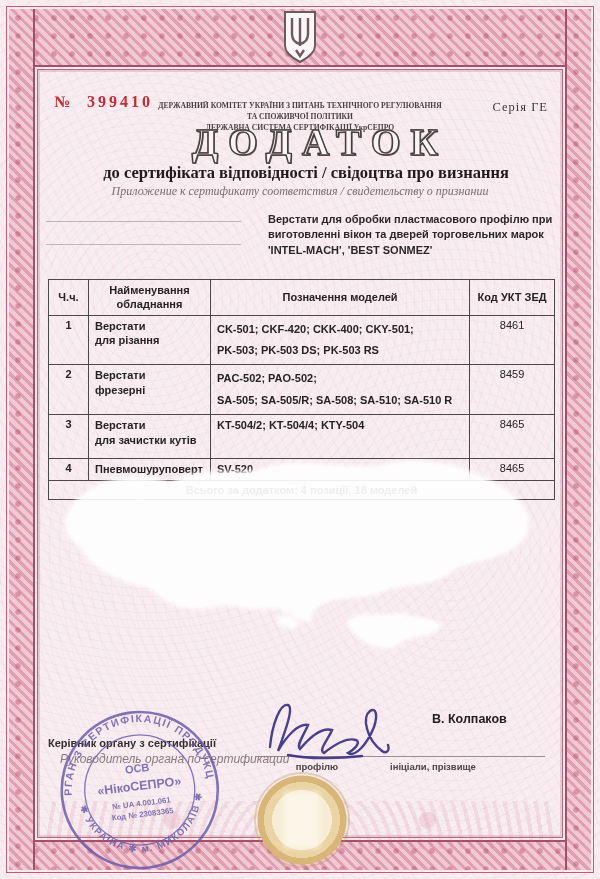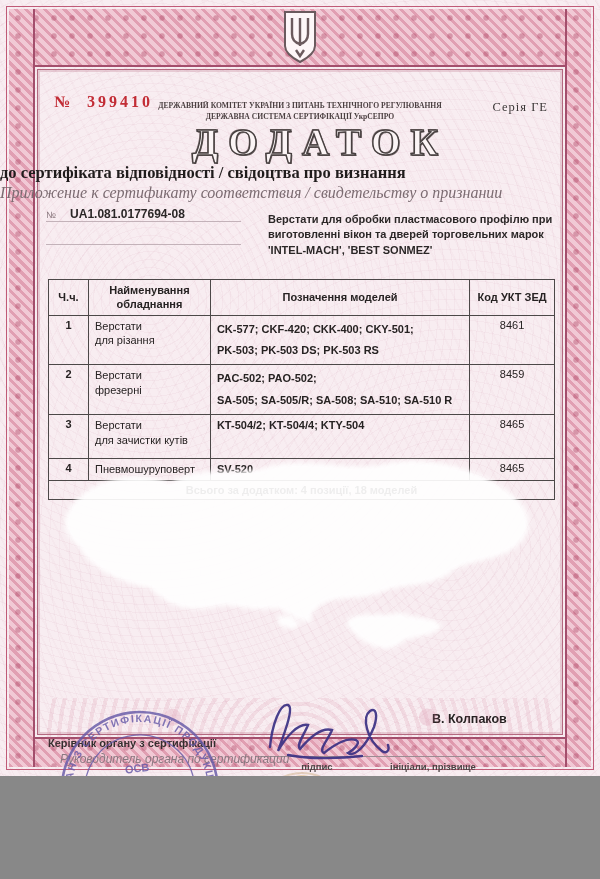--- a/index.html
+++ b/index.html
@@ -1,18 +1,18 @@
 <!DOCTYPE html>
 <html><head>
 <meta charset="utf-8">
 <style>
   * { margin:0; padding:0; box-sizing:border-box; }
   html,body { background:#888; }
   .page {
-    position:relative; width:600px; height:776px; margin:0 auto; overflow:hidden;
+    position:relative; width:600px; height:879px; margin:0 auto; overflow:hidden;
     background-color:#f8edf1;
     background-image:
       repeating-radial-gradient(circle at 150px 300px, rgba(213,160,181,.10) 0 1px, transparent 1px 8px),
       repeating-radial-gradient(circle at 450px 550px, rgba(213,160,181,.09) 0 1px, transparent 1px 10px),
       repeating-linear-gradient(63deg, rgba(222,176,192,.08) 0 2px, transparent 2px 9px);
     font-family:"Liberation Sans", sans-serif; color:#2e2a2a;
   }
   
   .outer-line { position:absolute; inset:6px; border:1.5px solid #c05a77; pointer-events:none; }
   .band { position:absolute; background-color:#edbac9;
@@ -42,40 +42,40 @@
   .doc-number { position:absolute; left:54px; top:93px; font-family:"Liberation Serif", serif;
     font-weight:bold; font-size:16px; letter-spacing:3px; color:#c22c35; }
   .authority { position:absolute; left:140px; right:140px; top:100px; text-align:center;
     font-family:"Liberation Serif", serif; font-weight:bold; font-size:7.6px; line-height:1.45; color:#4a3f40; }
   .series { position:absolute; right:52px; top:100px; font-family:"Liberation Serif", serif;
     font-size:12.5px; color:#3d3838; letter-spacing:1px; }
   .big-title { position:absolute; left:0; right:0; top:120px; text-align:center;
     font-family:"Liberation Serif", serif; font-weight:bold; font-size:38px; letter-spacing:10px;
     color:#fbf4f5; -webkit-text-stroke:1.4px #474040;
     text-shadow:1px 1px 0 #6b5f60, -1px -1px 0 #8a7c7d;padding-left:40px; }
-  .subtitle-ua { position:absolute; left:0; right:0; top:163px; 
+  .subtitle-ua { position:absolute; left:12px; right:0; top:163px; text-align:center;
     font-family:"Liberation Serif", serif; font-weight:bold; font-size:16.5px; color:#201c1c; }
-  .subtitle-ru { position:absolute; left:0; right:0; top:184px; text-align:left;
-    font-family:"Liberation Serif", serif; font-style:italic; font-size:16px; color:#7b6b71; }
+  .subtitle-ru { position:absolute; left:0; right:0; top:184px; text-align:center;
+    font-family:"Liberation Serif", serif; font-style:italic; font-size:12px; color:#7b6b71; }
   
   .certno-row { position:absolute; left:46px; top:204px; width:200px; }
   .certno-row .tiny-label { font-size:9px; color:#8a787e; margin-right:10px; }
   .certno-row .val { font-size:12px; font-weight:bold; color:#2b2727; }
   .u-line { position:absolute; left:46px; width:195px; border-bottom:1px solid #c3b2b9; }
   .date-row { position:absolute; left:46px; top:227px; width:220px; font-size:12px; font-weight:bold; color:#2b2727; }
   .date-row .q { color:#8a787e; font-weight:normal; font-size:11px; }
   .description { position:absolute; left:268px; top:212px; width:305px;
     font-size:11px; font-weight:bold; line-height:1.4; color:#2b2727; }
   
   table.models { position:absolute; left:48px; top:279px; width:507px; border-collapse:collapse; }
   table.models th, table.models td { border:1.3px solid #4c4848; font-size:11px; color:#262222;
     vertical-align:top; padding:3px 6px; }
   table.models th { font-weight:bold; text-align:center; vertical-align:middle; line-height:1.3; }
   .col-num { width:40px; text-align:center; font-weight:bold; }
-  .col-name { width:122px; font-weight:normal; }
+  .col-name { width:122px; font-weight:bold; }
   .col-models { width:260px; font-weight:bold;margin-left:12px; }
   .col-code { width:85px; text-align:center; font-weight:normal; }
   .pre { white-space:pre-line; }
   .lh-wide { line-height:1.95; }
   .lh-norm { line-height:1.35; }
   td.total-cell { text-align:center; font-weight:bold; font-size:11.5px; padding:4px; }
   
   .map-wm { position:absolute; left:50px; top:448px; z-index:0; opacity:.92; }
   
   .sig-head-ua { position:absolute; left:48px; top:737px; font-size:11px; font-weight:bold; color:#332e2e; z-index:1; }
@@ -110,53 +110,50 @@
         <path d="M12 8 v16 q0 8 8 10"></path>
         <path d="M28 8 v16 q0 8 -8 10"></path>
         <path d="M16 40 l4 6 l4 -6"></path>
       </g>
     </svg>
   </div>
 
   <div class="doc-number"><span>№</span>&nbsp;&nbsp;<span>399410</span></div>
   <div class="authority">
     <div>ДЕРЖАВНИЙ КОМІТЕТ УКРАЇНИ З ПИТАНЬ ТЕХНІЧНОГО РЕГУЛЮВАННЯ</div>
+    <div>ТА СПОЖИВЧОЇ ПОЛІТИКИ</div>
     <div>ДЕРЖАВНА СИСТЕМА СЕРТИФІКАЦІЇ УкрСЕПРО</div>
   </div>
   <div class="series">Серія ГЕ</div>
 
   <div class="big-title">ДОДАТОК</div>
   <div class="subtitle-ua">до сертифіката відповідності / свідоцтва про визнання</div>
   <div class="subtitle-ru">Приложение к сертификату соответствия / свидетельству о признании</div>
 
-  <div class="certno-row">
-    <span class="tiny-label">№</span>
-    <span class="val">UA1.081.0177694-08</span>
-  </div>
   <div class="u-line" style="top:221px;"></div>
   <div class="u-line" style="top:244px;"></div>
 
   <div class="description">Верстати для обробки пластмасового профілю при виготовленні вікон та дверей торговельних марок 'INTEL-MACH', 'BEST SONMEZ'</div>
 
   <table class="models">
     <thead>
       <tr>
         <th class="col-num"><span class="pre">Ч.ч.</span></th>
         <th class="col-name"><span class="pre">Найменування
 обладнання</span></th>
         <th class="col-models"><span class="pre">Позначення моделей</span></th>
         <th class="col-code"><span class="pre">Код УКТ ЗЕД</span></th>
       </tr>
     </thead>
     <tbody>
       <tr>
         <td class="col-num"><span>1</span></td>
         <td class="col-name"><span class="pre lh-norm">Верстати
 для різання</span></td>
-        <td class="col-models"><span class="pre lh-wide">CK-577; CKF-420; CKK-400; CKY-501;
+        <td class="col-models"><span class="pre lh-wide">CK-501; CKF-420; CKK-400; CKY-501;
 PK-503; PK-503 DS; PK-503 RS</span></td>
         <td class="col-code"><span>8461</span></td>
       </tr>
       <tr>
         <td class="col-num"><span>2</span></td>
         <td class="col-name"><span class="pre lh-norm">Верстати
 фрезерні</span></td>
         <td class="col-models"><span class="pre lh-wide">PAC-502; PAO-502;
 SA-505; SA-505/R; SA-508; SA-510; SA-510 R</span></td>
         <td class="col-code"><span>8459</span></td>
@@ -191,21 +188,21 @@
         <path d="M20,60 C40,30 90,20 120,35 C150,15 190,30 220,18 C260,8 300,25 340,15 C380,8 430,20 460,45 C480,60 485,80 470,95 C450,115 420,110 400,125 C380,140 350,135 330,145 C310,152 290,148 275,155 C265,160 258,168 262,175 C245,172 235,162 225,160 C200,165 185,155 170,158 C140,165 120,160 100,140 C70,135 40,120 30,100 C15,88 10,75 20,60 Z"></path>
         <path d="M300,170 C315,163 335,170 350,164 C365,172 382,167 392,178 C380,192 360,186 350,196 C335,207 315,196 305,186 C297,178 294,175 300,170 Z"></path>
         <path d="M228,168 C238,166 246,170 250,177 C244,183 233,181 228,175 Z"></path>
       </g>
     </svg>
   </div>
 
   <div class="sig-head-ua">Керівник органу з сертифікації</div>
   <div class="sig-head-ru">Руководитель органа по сертификации</div>
   <div class="sig-line"></div>
-  <div class="label-sign">підпис</div>
+  <div class="label-sign">профілю</div>
   <div class="label-name">ініціали, прізвище</div>
   <div class="sig-name">В. Колпаков</div>
 
   <div class="signature-svg">
     <svg width="145" height="70" viewBox="0 0 145 70">
       <g fill="none" stroke="#3b3184" stroke-width="2.4" stroke-linecap="round" opacity="0.92">
         <path d="M12,52 C14,30 22,8 30,10 C36,12 28,34 20,56 C28,42 40,28 50,30 C46,40 38,50 42,54 C52,42 64,32 74,35 C70,45 60,55 66,58 C76,50 88,42 98,45 C104,48 94,56 90,58 C96,62 108,52 116,32 C120,20 118,12 112,16 C104,22 108,44 124,56 C128,59 132,56 130,50"></path>
         <path d="M30,60 C50,64 80,64 104,61"></path>
       </g>
     </svg>

